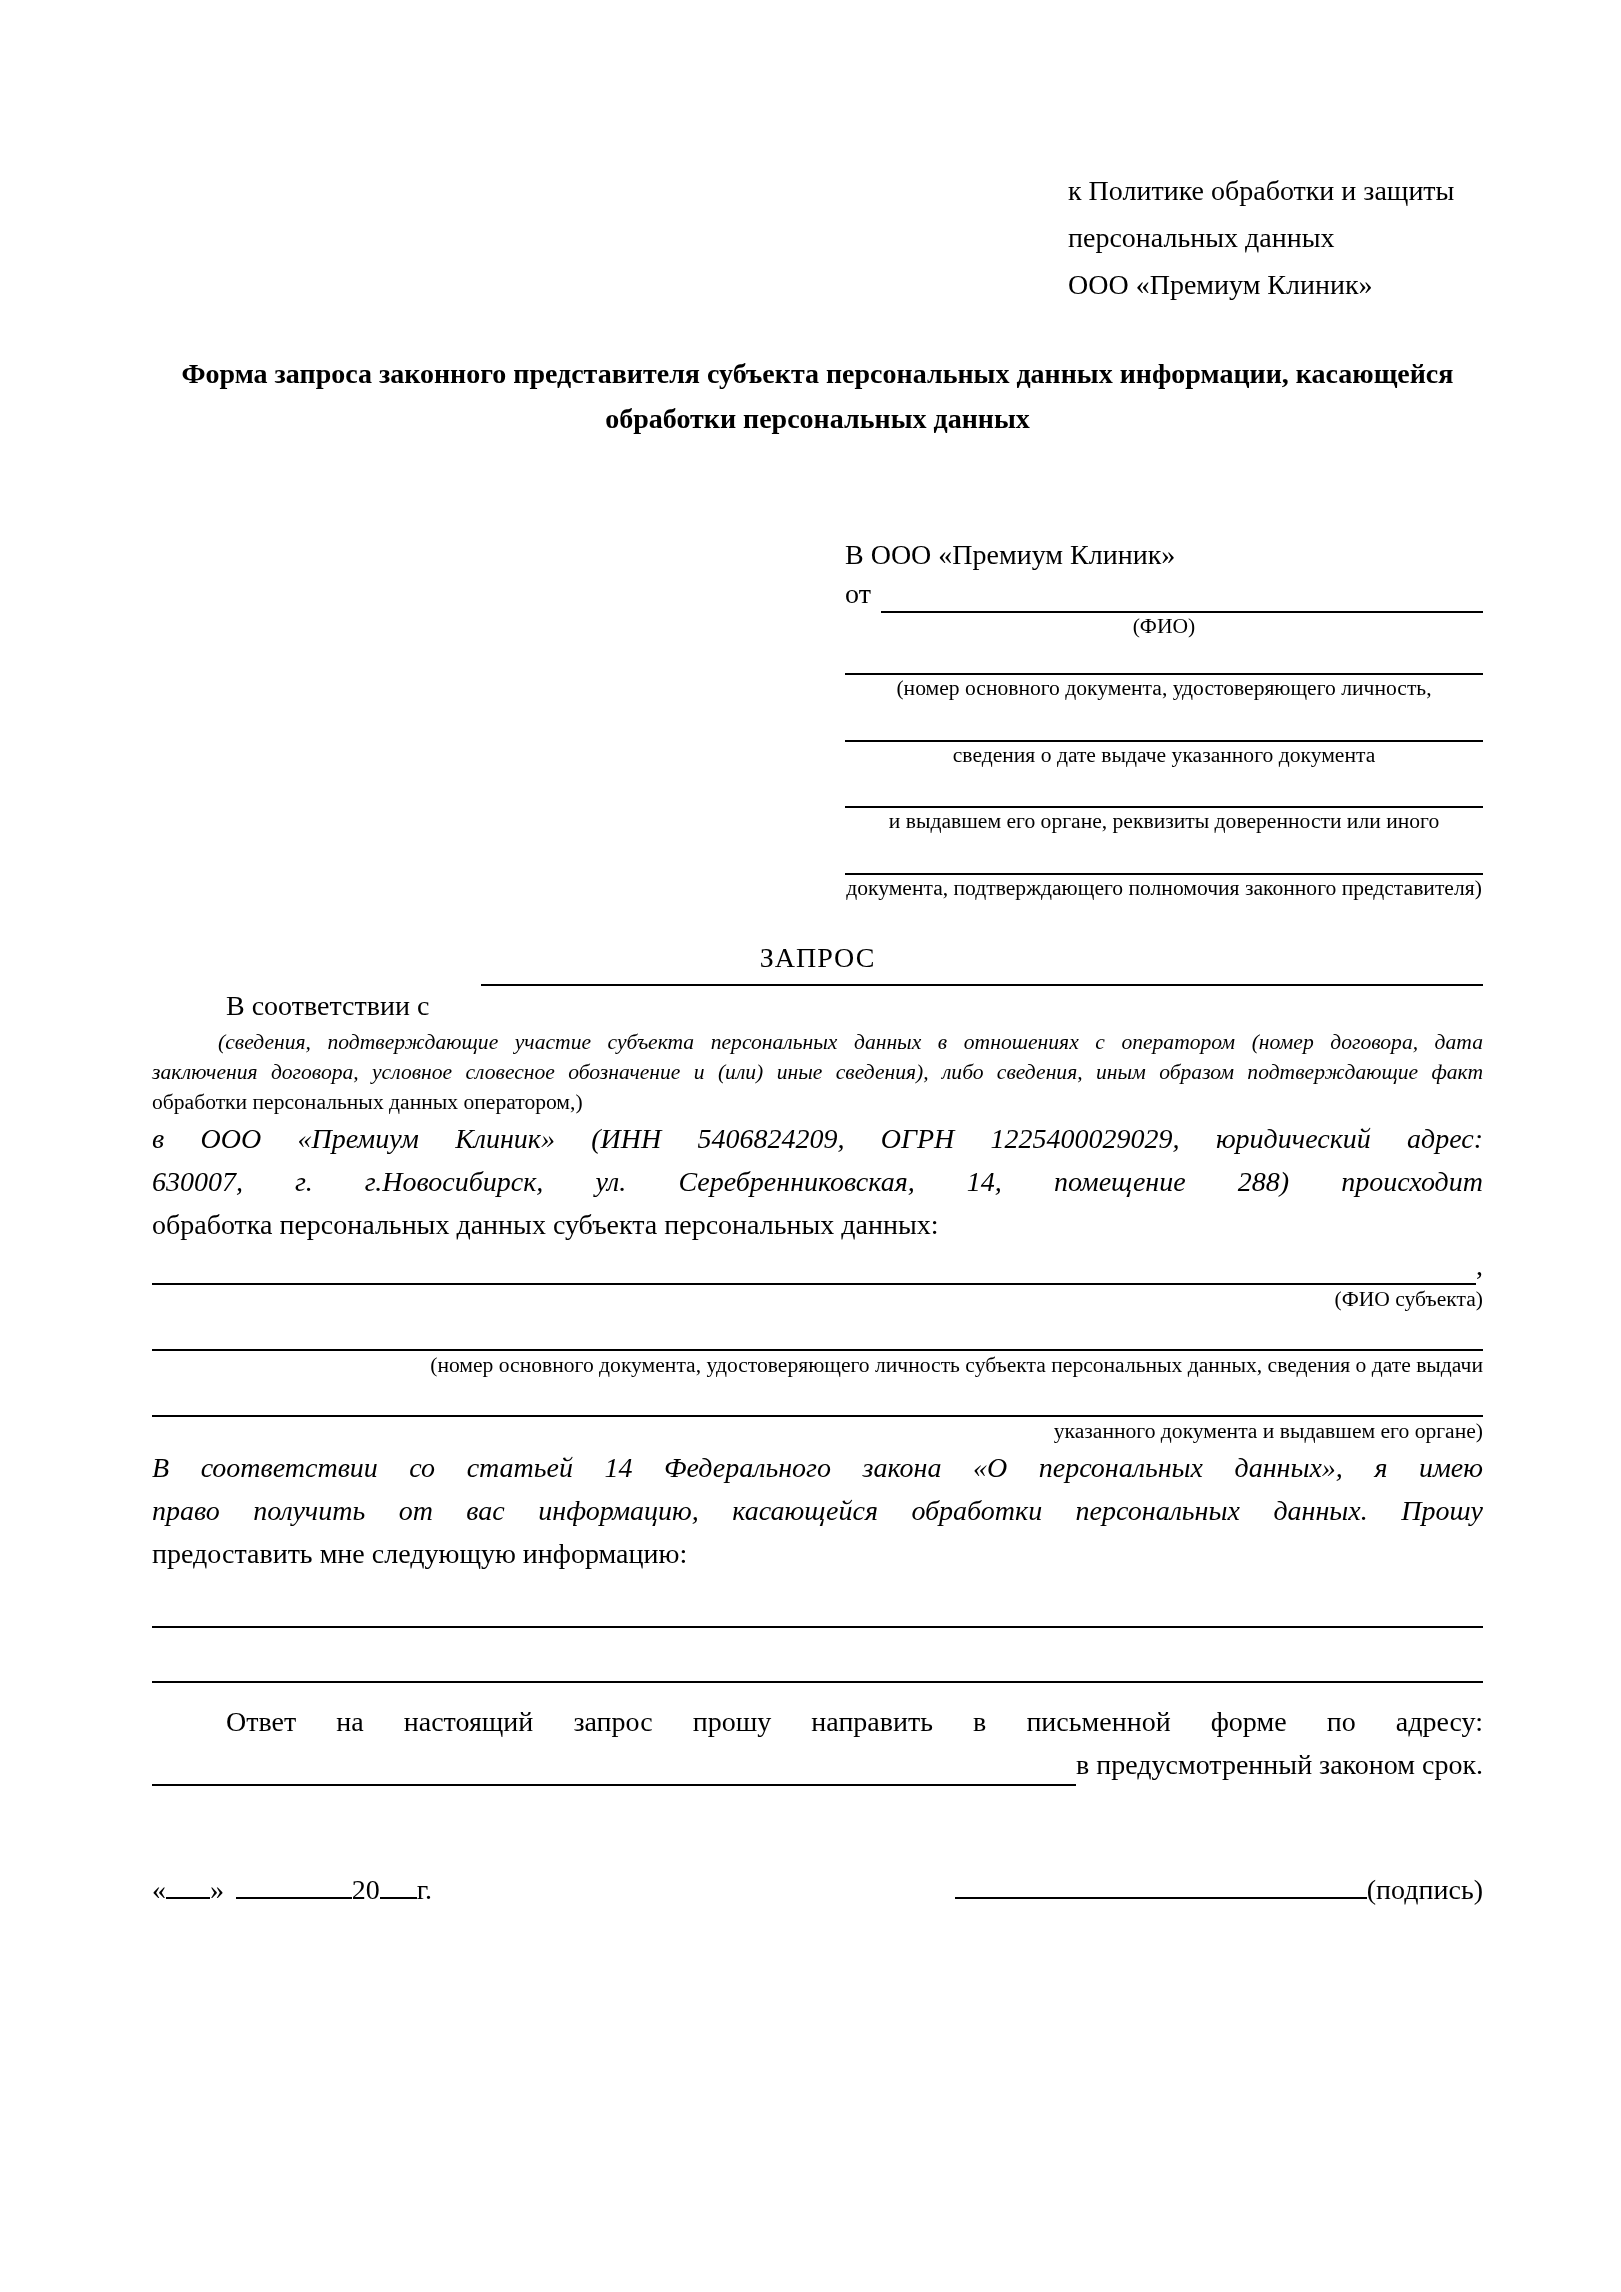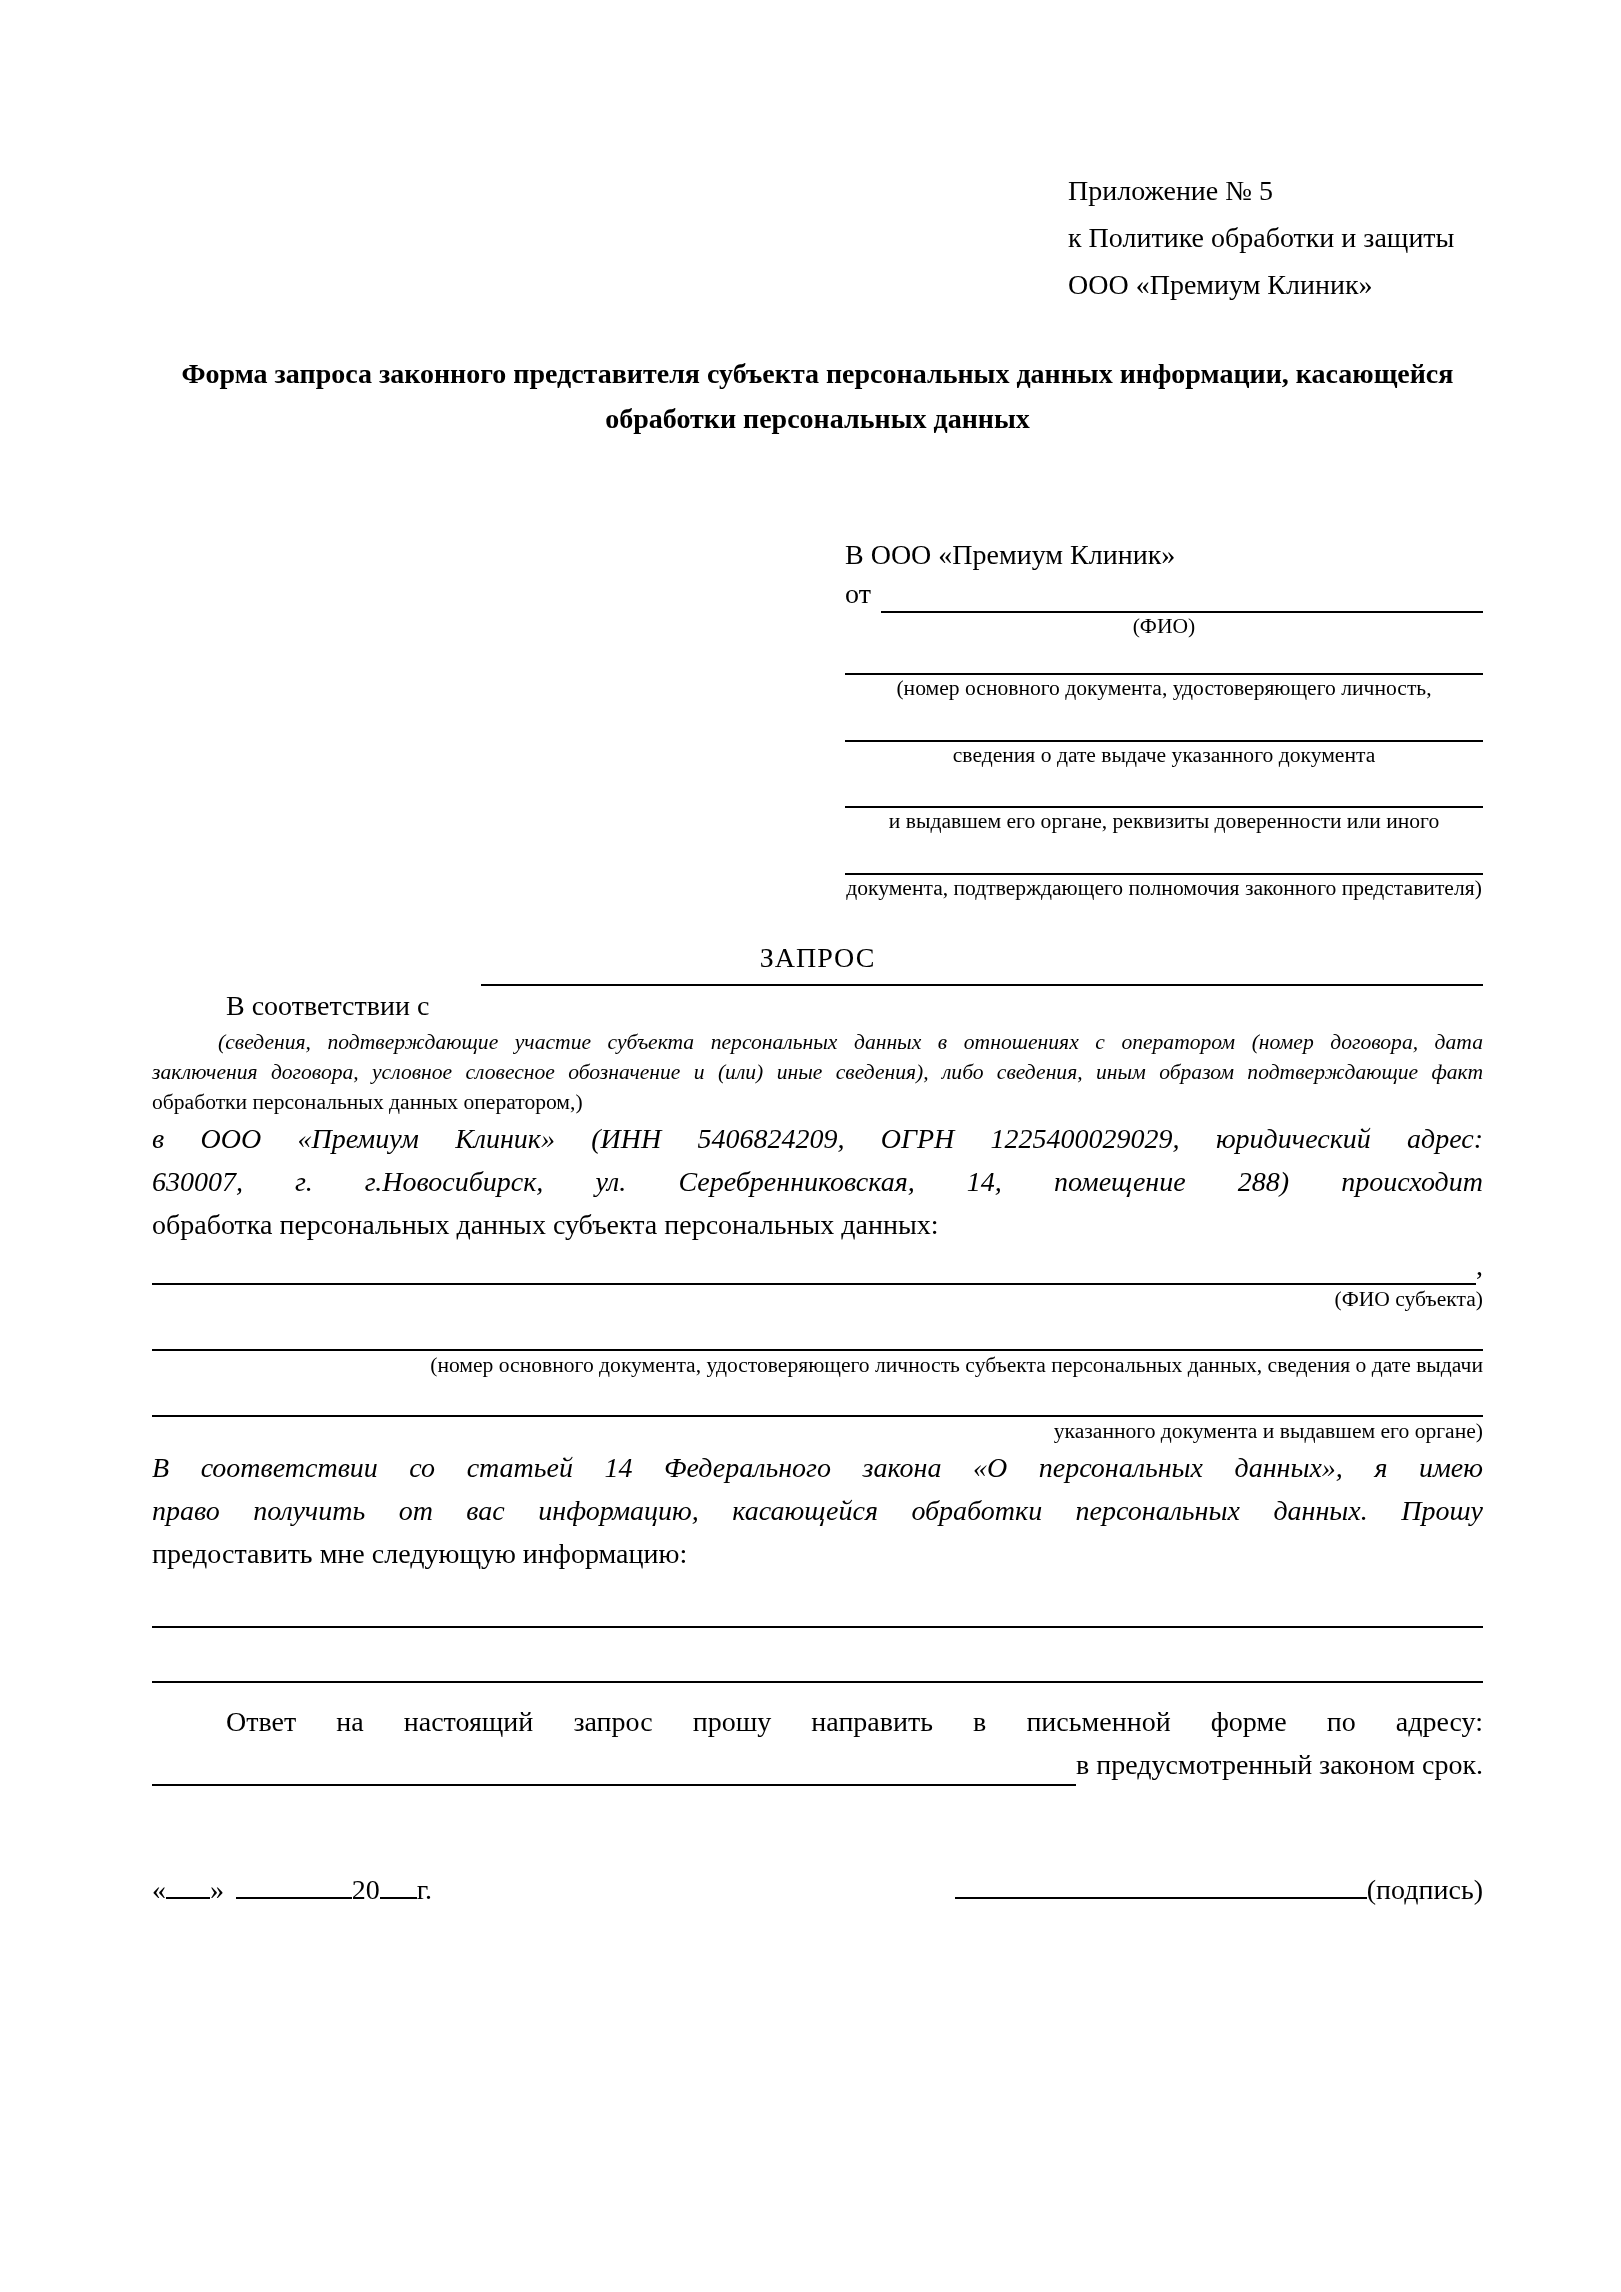--- a/index.html
+++ b/index.html
@@ -73,22 +73,22 @@
   .w38 { width: 37px; }
   .w420 { width: 412px; }
   .sig-left, .sig-right { white-space: nowrap; }
 </style>
 </head>
 <body>
 
 <div class="page">
 
   <div class="header-block">
-    <div>Приложение № 5</div>
     <div>к Политике обработки и защиты</div>
+    <div>персональных данных</div>
     <div>ООО «Премиум Клиник»</div>
   </div>
 
   <div class="title">Форма запроса законного представителя субъекта персональных данных информации, касающейся обработки персональных данных</div>
 
   <div class="addr">
     <div class="to-line">В ООО «Премиум Клиник»</div>
     <div class="from-row">
       <span class="lbl">от</span>
       <span class="fill"></span>

